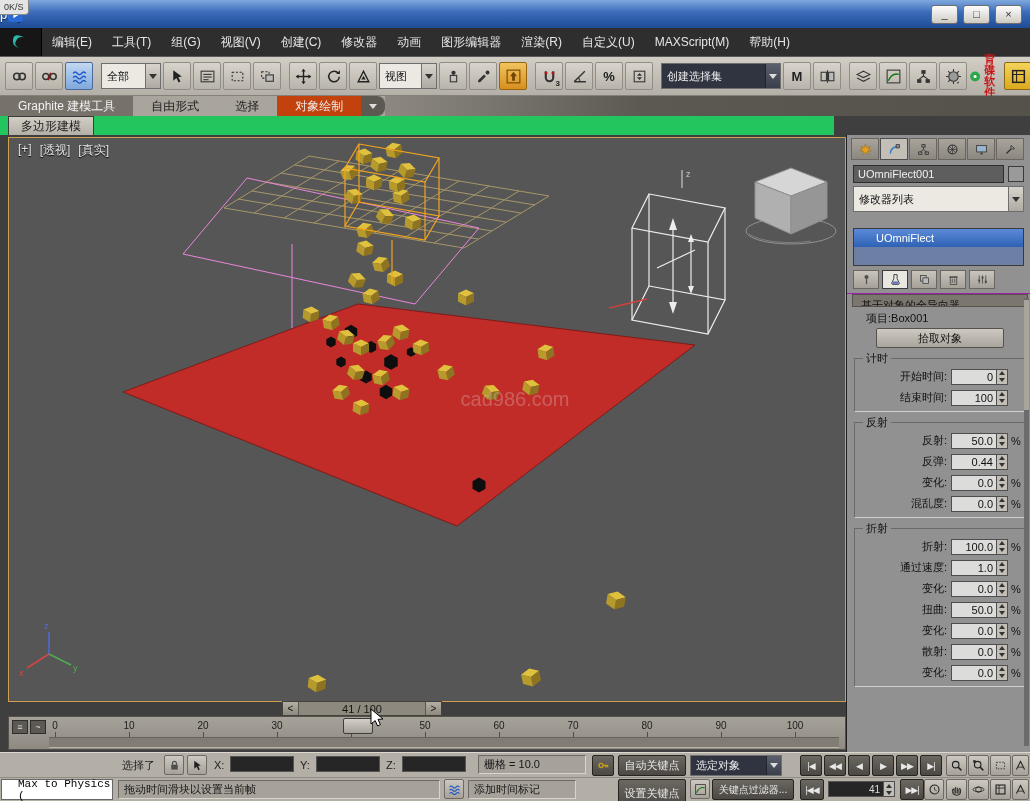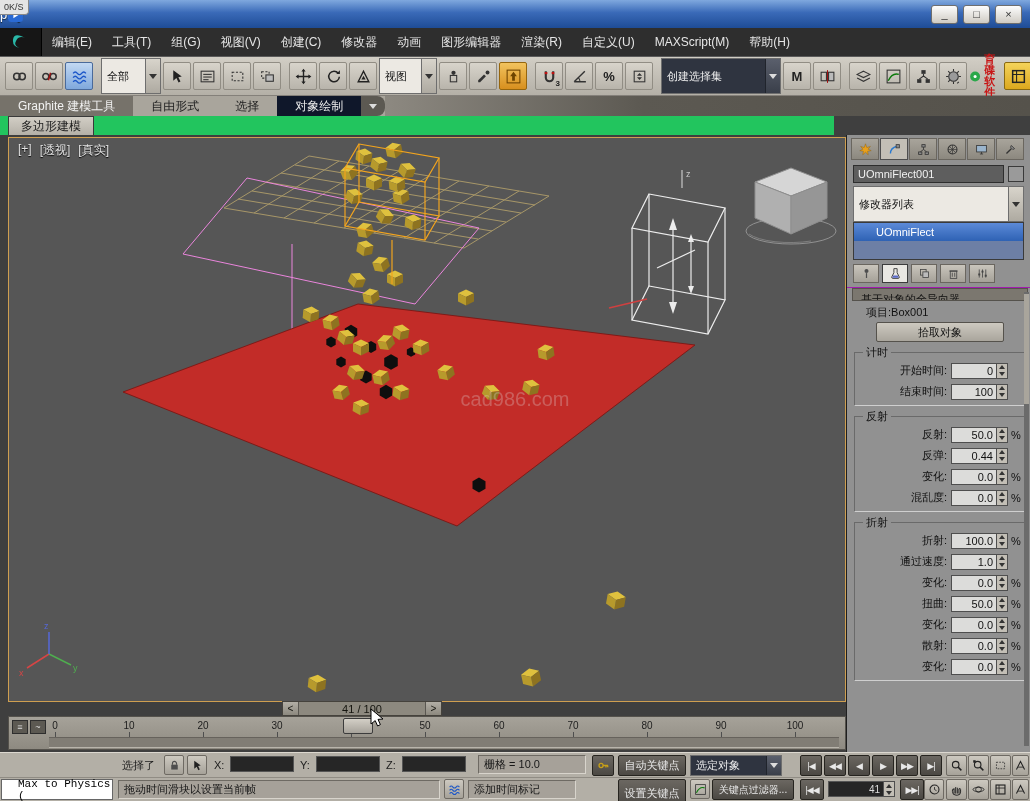--- a/index.html
+++ b/index.html
@@ -17,21 +17,21 @@
 .appbtn{width:42px;height:28px;background:#161616;display:flex;align-items:center;justify-content:center;border-right:1px solid #000}
 .mitem{padding:0 10px;line-height:28px;color:#e6e6e6;font-size:12px}
 
 .toolbar{position:absolute;left:0;top:56px;width:1030px;height:40px;background:linear-gradient(180deg,#d2cec5,#b4b0a7);border-top:1px solid #5a5a5a;border-bottom:1px solid #84807a;display:flex;align-items:center;gap:2px;padding:0 5px}
 .tbtn{width:28px;height:28px;flex:0 0 auto;background:linear-gradient(180deg,#d8d4cb,#b8b4ab);border:1px solid #918d84;border-radius:2px;display:flex;align-items:center;justify-content:center;position:relative;font-size:13px;font-weight:bold;color:#222}
 .tbtn.hl-blue{background:linear-gradient(180deg,#c2d8f2,#7fa8dc);border-color:#4a6a9a}
 .tbtn.hl-orange{background:linear-gradient(180deg,#f2c35e,#d78f1e);border-color:#96660e}
 .tsep{width:4px;flex:0 0 auto}
 .ic{width:17px;height:17px;display:block}
 .ic-sm{width:13px;height:13px;display:block}
-.dd{height:36px;background:#ece9e3;border:1px solid #6e6e6e;display:flex;align-items:center;font-size:11px;padding-left:5px;flex:0 0 auto;color:#111}
+.dd{height:26px;background:#ece9e3;border:1px solid #6e6e6e;display:flex;align-items:center;font-size:11px;padding-left:5px;flex:0 0 auto;color:#111}
 .dd .arrowbox{margin-left:auto;width:15px;height:100%;background:linear-gradient(180deg,#d8d4cb,#aeaaa1);border-left:1px solid #6e6e6e;display:flex;align-items:center;justify-content:center}
 .dd.dark{background:#2f3440;color:#eee}
 .dd.dark .arrowbox{background:linear-gradient(180deg,#5a5f6c,#3a3f4a);border-left-color:#20242c}
 .tri-down{width:0;height:0;border-left:4px solid transparent;border-right:4px solid transparent;border-top:5px solid #333}
 .dd.dark .tri-down{border-top-color:#ddd}
 .snapnum{position:absolute;right:2px;bottom:1px;font-size:8px;font-weight:bold;color:#222}
 .brand{margin-left:auto;display:flex;align-items:center;gap:3px;padding-right:2px}
 .brand-txt{display:flex;flex-direction:column;line-height:11px;font-size:11px;font-weight:bold;color:#c81616}
 
 .ribbontabs{position:absolute;left:0;top:96px;width:1030px;height:20px;background:#a9a59c;display:flex;align-items:stretch}
@@ -59,21 +59,21 @@
 .tlbtn{position:absolute;width:16px;height:14px;background:#5c5952;border:1px solid #2e2e2e;color:#ddd;font-size:9px;display:flex;align-items:center;justify-content:center}
 .backlabel{position:absolute;left:956px;top:733px;color:#d6d6d6;font-size:12px;letter-spacing:8px}
 
 .cpanel{position:absolute;left:846px;top:135px;width:184px;height:617px;background:#919191;border-left:1px solid #1f1f1f;display:flex;flex-direction:column}
 .ctabs{display:flex;gap:1px;padding:3px 4px 2px}
 .ctab{width:28px;height:22px;background:linear-gradient(180deg,#a8a49b,#8c887f);border:1px solid #6a665f;display:flex;align-items:center;justify-content:center}
 .ctab.active{background:#c3bfb6;border-color:#4e4e4e}
 .namerow{display:flex;align-items:center;gap:4px;margin:3px 6px}
 .namefield{flex:1;height:18px;background:#5e5e5e;color:#f0f0f0;border:1px solid #2e2e2e;font-size:11px;display:flex;align-items:center;padding-left:4px}
 .swatch{width:16px;height:16px;background:#9a9a9a;border:1px solid #3a3a3a}
-.modlist{margin:0 6px 0}
+.modlist{margin:0 6px 16px}
 .stackbox{margin:0 6px;height:38px;border:1px solid #3a3a3a;background:#6d7fa5;overflow:hidden}
 .stackrow-sel{height:18px;background:linear-gradient(180deg,#5c8ad8,#2e62b4);color:#fff;font-size:11px;display:flex;align-items:center;padding-left:22px}
 .stacktools{display:flex;gap:3px;margin:4px 6px;align-items:center}
 .skbtn{width:26px;height:19px;background:linear-gradient(180deg,#c9c5bc,#a5a198);border:1px solid #6a665f;display:flex;align-items:center;justify-content:center}
 .skbtn.pressed{background:#e9e7e2;border-color:#3c3c3c}
 .rollarea{position:relative;flex:1;overflow:hidden;padding:0 0 0 3px;border-top:1px solid #a21caf}
 .cutheader{height:13px;overflow:hidden;margin:0 2px;background:#7b776f;border:1px solid #55524c;color:#101010;font-size:11px;line-height:20px;padding-left:8px}
 .itemline{font-size:11px;margin:4px 0 2px 16px}
 .pickbtn{width:128px;height:20px;margin:2px auto 6px;background:linear-gradient(180deg,#cdc9c0,#a9a59c);border:1px solid #55524c;border-radius:2px;font-size:11px;display:flex;align-items:center;justify-content:center}
 .grp{position:relative;border:1px solid;border-color:#6a6a6a #cfcfcf #cfcfcf #6a6a6a;margin:10px 4px 4px;padding:7px 3px 3px}
@@ -485,21 +485,21 @@
         <svg class="ic">
           <use href="#i-maxvp"></use>
         </svg>
       </div>
   </div>
 
   <div class="ribbontabs">
     <div class="rtab active">Graphite 建模工具</div>
     <div class="rtab">自由形式</div>
     <div class="rtab">选择</div>
-    <div class="rtab" style="background:#0f172a;color:#eee">对象绘制</div>
+    <div class="rtab" style="background:#c2410c;color:#eee">对象绘制</div>
     <div class="rmini">
         <i class="tri-down"></i>
       </div>
     <div class="rfill"></div>
   </div>
   <div class="subtabs">
     <div class="stab">多边形建模</div>
   </div>
 
   <div class="viewport"></div>

